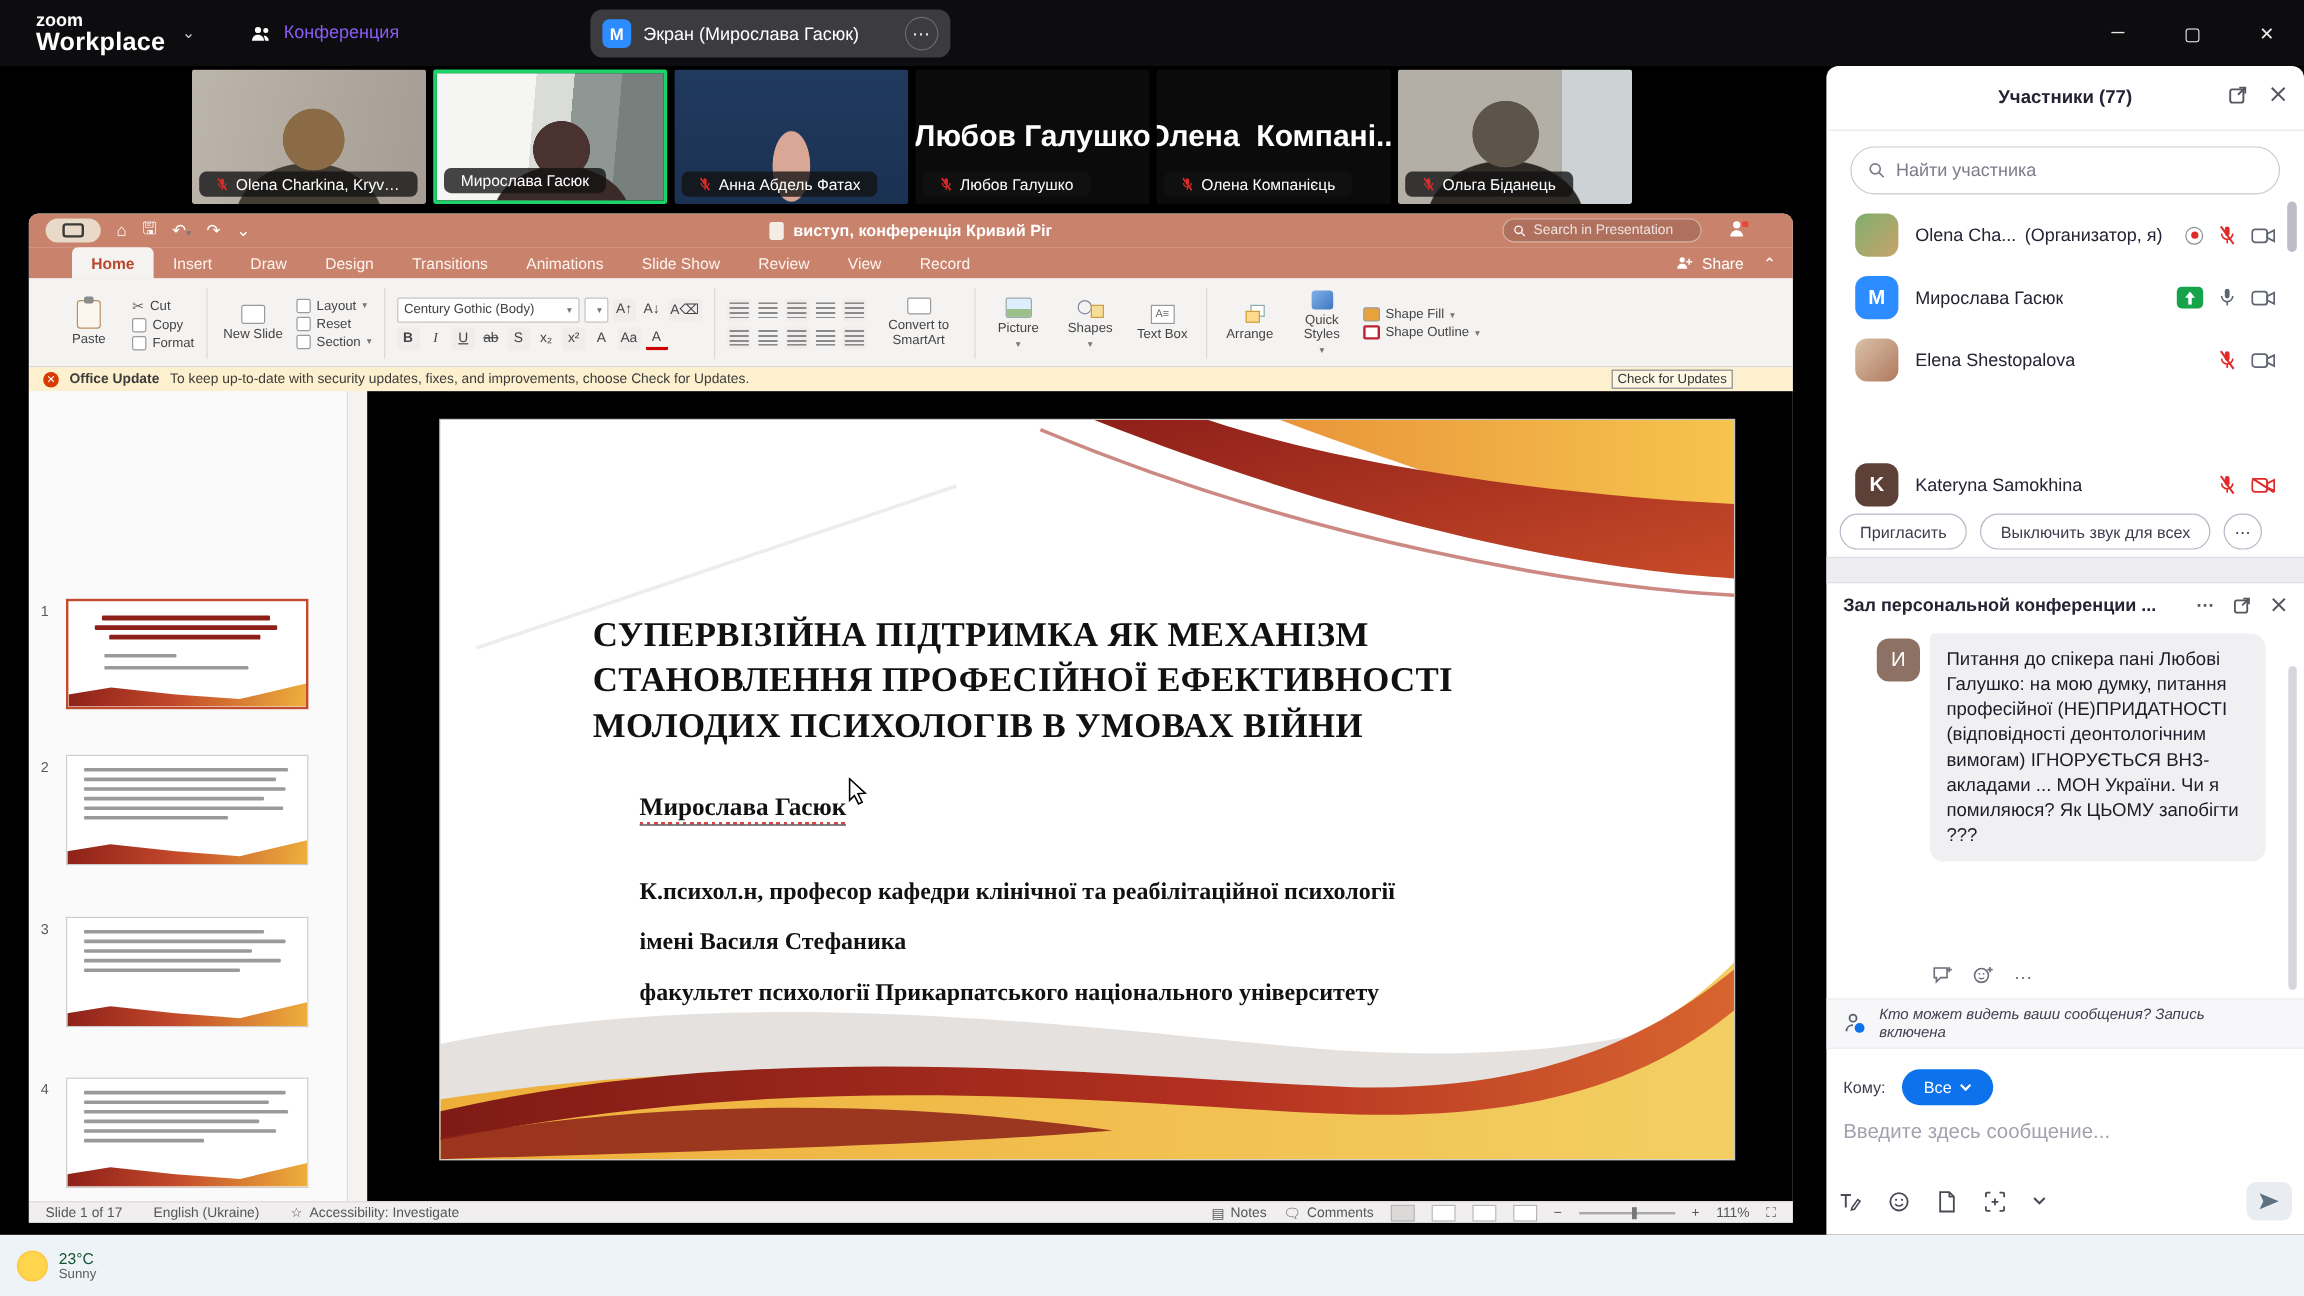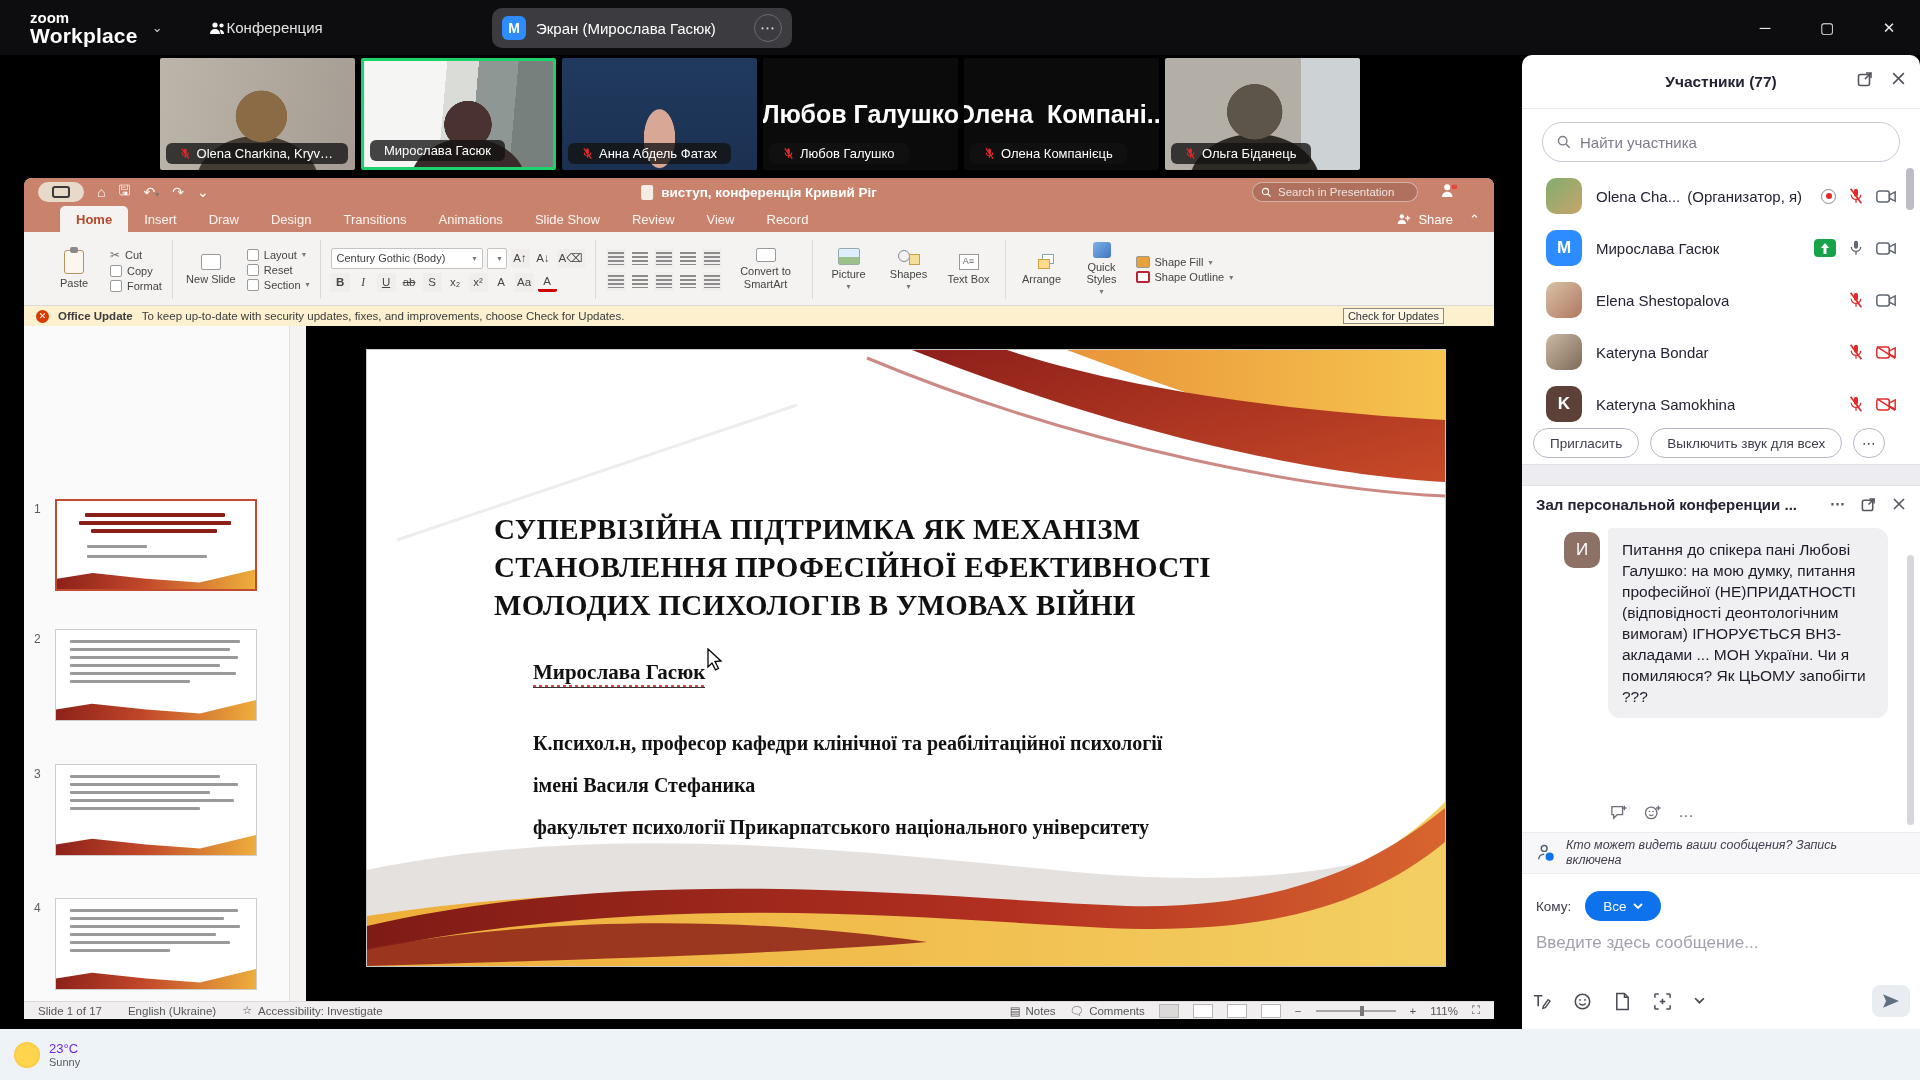--- a/index.html
+++ b/index.html
@@ -6,21 +6,21 @@
   html,body { width:1920px; height:1080px; background:#000; overflow:hidden;
     font-family:"Liberation Sans", sans-serif; }
   #screen { position:relative; width:1920px; height:1080px; background:#000; }
 
   
   #topbar { position:absolute; left:0; top:0; width:1920px; height:55px; background:#0d0d0f; display:flex; align-items:center; }
   .zlogo { margin-left:30px; color:#fff; line-height:1; }
   .zlogo .l1 { font-size:15px; font-weight:bold; }
   .zlogo .l2 { font-size:21px; font-weight:bold; letter-spacing:.2px; }
   .chev-dn { color:#cfcfcf; font-size:13px; margin-left:14px; }
-  .top-tab { display:flex; align-items:center; color:#e5e5e5; font-size:15px; margin-left:46px; }
+  .top-tab { display:flex; align-items:center; gap:10px; color:#8b5cf6; font-size:15px; margin-left:46px; }
   .ppl-ico svg { display:block; }
   .screen-tab { position:absolute; left:492px; top:8px; width:300px; height:40px; background:#3c3c40; border-radius:10px; display:flex; align-items:center; gap:10px; padding:0 10px; color:#fff; font-size:15px; }
   .m-avatar { width:24px; height:24px; border-radius:6px; background:#2d8cff; color:#fff; font-size:14px; font-weight:bold; display:flex; align-items:center; justify-content:center; }
   .tab-more { margin-left:auto; width:28px; height:28px; border-radius:50%; border:1px solid #6a6a6e; color:#e8e8e8; font-size:15px; display:flex; align-items:center; justify-content:center; letter-spacing:1px; }
   .win-ctrls { position:absolute; right:0; top:0; height:55px; display:flex; }
   .win-ctrls span { width:62px; height:55px; display:flex; align-items:center; justify-content:center; color:#e9e9e9; font-size:15px; }
 
   
   #strip { position:absolute; left:160px; top:58px; display:flex; gap:6px; }
   .tile { position:relative; width:195px; height:112px; background:#161616; border-radius:2px; overflow:hidden; }
@@ -155,21 +155,21 @@
   .to-pill { height:30px; min-width:76px; border-radius:15px; background:#0e72ed; color:#fff; font-size:13.5px; display:flex; align-items:center; justify-content:center; gap:7px; padding:0 12px; }
   #chat-input { position:absolute; left:14px; top:878px; width:360px; border:none; outline:none; font-size:17px; color:#232333; background:transparent; }
   #chat-input::placeholder { color:#a2a2ae; }
   .c-toolbar { position:absolute; left:10px; top:930px; width:378px; display:flex; align-items:center; gap:22px; color:#4a4a56; }
   .send-btn { margin-left:auto; width:38px; height:32px; border-radius:8px; background:#e9edf2; display:flex; align-items:center; justify-content:center; }
 
   
   #taskbar { position:absolute; left:0; top:1029px; width:1920px; height:51px; background:#eef3f8; display:flex; align-items:center; }
   .weather { display:flex; align-items:center; gap:9px; margin-left:14px; }
   .sun { width:26px; height:26px; border-radius:50%; background:radial-gradient(circle,#ffd54d 55%, #fbab2c); }
-  .wtxt .t { font-size:13px; color:#6d28d9; }
+  .wtxt .t { font-size:13px; color:#14532d; }
   .wtxt .c { font-size:11px; color:#5a5a5a; }
 
   
   #cursor { position:absolute; left:706px; top:648px; }
 </style>
 </head>
 <body>
 
 <div id="screen">
 
@@ -684,37 +684,20 @@
             <path d="M5 11a7 7 0 0 0 14 0" stroke="currentColor" stroke-width="2" fill="none"></path>
             <line x1="12" y1="18" x2="12" y2="23" stroke="currentColor" stroke-width="2"></line>
             <line x1="4" y1="2" x2="20" y2="24" stroke="currentColor" stroke-width="2.6"></line>
           </svg>
         <svg class="gray" width="20" height="15" viewBox="0 0 24 16">
             <rect x="1" y="1.5" width="15" height="13" rx="3" fill="none" stroke="currentColor" stroke-width="1.8"></rect>
             <path d="M16 6l7-3.5v11L16 10z" fill="none" stroke="currentColor" stroke-width="1.8"></path>
           </svg>
       </span>
     </div>
-    <div class="prow" style="top:271px;">
-      <span class="pav" style="background:linear-gradient(135deg,#cbb9a5,#7d6a57);"></span>
-      <span class="pname">Kateryna Bondar</span>
-      <span class="picos">
-        <svg class="red" width="16" height="18" viewBox="0 0 24 26">
-            <rect x="9" y="2" width="6" height="12" rx="3" fill="currentColor"></rect>
-            <path d="M5 11a7 7 0 0 0 14 0" stroke="currentColor" stroke-width="2" fill="none"></path>
-            <line x1="12" y1="18" x2="12" y2="23" stroke="currentColor" stroke-width="2"></line>
-            <line x1="4" y1="2" x2="20" y2="24" stroke="currentColor" stroke-width="2.6"></line>
-          </svg>
-        <svg class="red" width="20" height="15" viewBox="0 0 24 16">
-            <rect x="1" y="1.5" width="15" height="13" rx="3" fill="none" stroke="currentColor" stroke-width="1.8"></rect>
-            <path d="M16 6l7-3.5v11L16 10z" fill="none" stroke="currentColor" stroke-width="1.8"></path>
-            <line x1="1" y1="1" x2="23" y2="15" stroke="currentColor" stroke-width="2"></line>
-          </svg>
-      </span>
-    </div>
     <div class="prow" style="top:323px;">
       <span class="pav" style="background:#5d4037;">K</span>
       <span class="pname">Kateryna Samokhina</span>
       <span class="picos">
         <svg class="red" width="16" height="18" viewBox="0 0 24 26">
             <rect x="9" y="2" width="6" height="12" rx="3" fill="currentColor"></rect>
             <path d="M5 11a7 7 0 0 0 14 0" stroke="currentColor" stroke-width="2" fill="none"></path>
             <line x1="12" y1="18" x2="12" y2="23" stroke="currentColor" stroke-width="2"></line>
             <line x1="4" y1="2" x2="20" y2="24" stroke="currentColor" stroke-width="2.6"></line>
           </svg>

